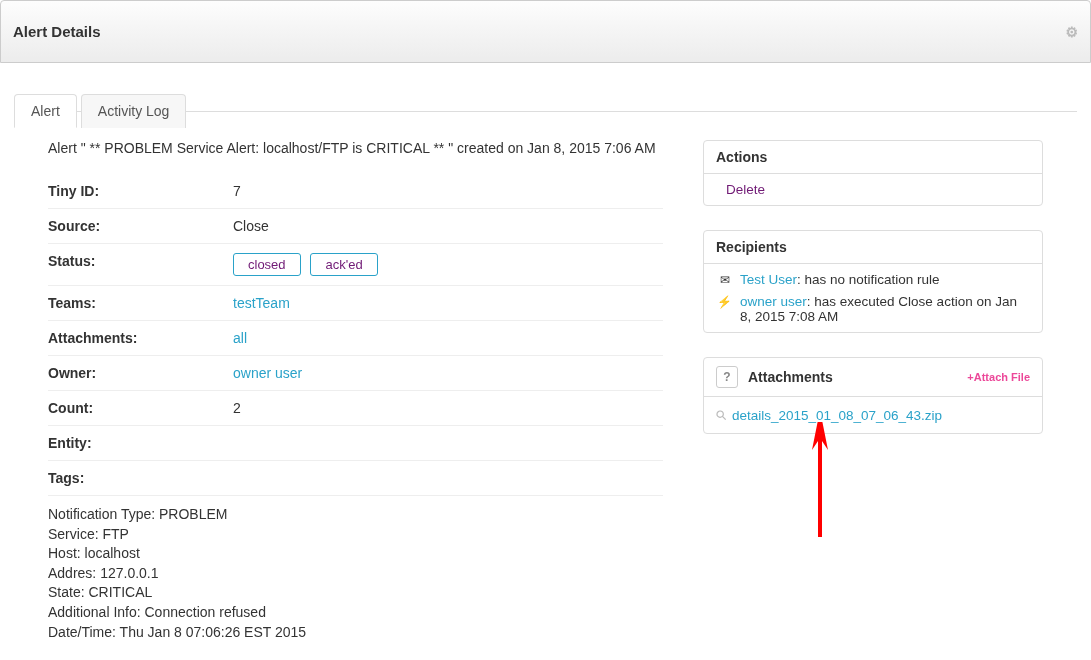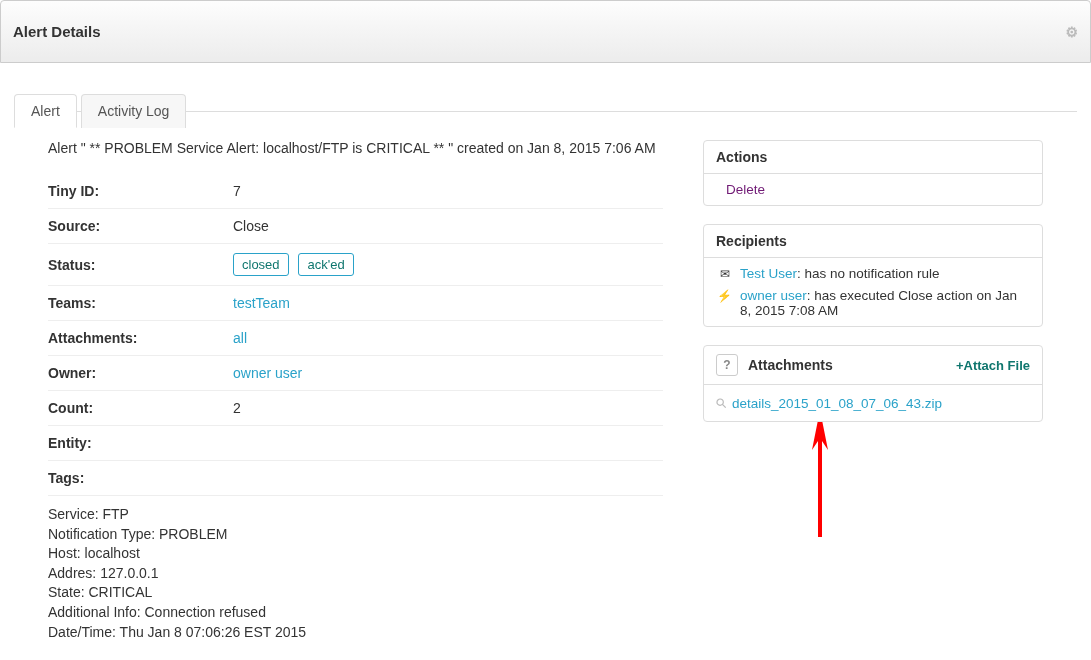--- a/index.html
+++ b/index.html
@@ -58,45 +58,45 @@
   .side { width: 340px; flex-shrink: 0; position: relative; }
   .alert-summary {
     margin-bottom: 18px;
     font-size: 14px;
     color: #333;
   }
   .detail-row {
     display: flex;
     border-bottom: 1px solid #eee;
     padding: 9px 0;
-    align-items: center;
+    align-items: flex-start;
   }
   .detail-row.no-border { border-bottom: none; }
   .detail-label {
     width: 185px;
     font-weight: bold;
     color: #333;
     flex-shrink: 0;
   }
   .detail-value { flex: 1; color: #333; }
   .link { color: #2aa2c9; cursor: pointer; }
   .badge {
     display: inline-block;
     border: 1px solid #2aa2c9;
-    color: #0f766e;
-    padding: 3px 8px;
+    color: #701a75;
+    padding: 3px 14px;
     border-radius: 3px;
     font-size: 13px;
     margin-right: 6px;
   }
   .desc-lines { line-height: 1.4; }
   .panel {
     border: 1px solid #ddd;
     border-radius: 4px;
-    margin-bottom: 18px;
+    margin-bottom: 24px;
     background: #fff;
   }
   .panel-header {
     padding: 8px 12px;
     font-weight: bold;
     border-bottom: 1px solid #ddd;
     display: flex;
     align-items: center;
     justify-content: space-between;
   }
@@ -116,22 +116,22 @@
     width: 22px; height: 22px;
     border: 1px solid #ccc;
     border-radius: 3px;
     align-items: center; justify-content: center;
     font-size: 12px;
     color: #888;
     margin-right: 10px;
     background: #fff;
   }
   .attach-link {
-    color: #0f766e;
-    font-size: 13px;
+    color: #ec4899;
+    font-size: 11px;
     cursor: pointer;
   }
   .attachment-row {
     display: flex;
     align-items: center;
     padding: 2px 0;
   }
   .clip-icon {
     color: #bbb;
     margin-right: 6px;
@@ -211,22 +211,22 @@
         <div class="detail-value"></div>
       </div>
 
       <div class="detail-row">
         <div class="detail-label">Tags:</div>
         <div class="detail-value"></div>
       </div>
 
       <div class="detail-row no-border">
         <div class="detail-value desc-lines">
+          <div>Notification Type: PROBLEM</div>
           <div>Service: FTP</div>
-          <div>Notification Type: PROBLEM</div>
           <div>Host: localhost</div>
           <div>Addres: 127.0.0.1</div>
           <div>State: CRITICAL</div>
           <div>Additional Info: Connection refused</div>
           <div>Date/Time: Thu Jan 8 07:06:26 EST 2015</div>
         </div>
       </div>
     </div>
 
     <div class="side">

